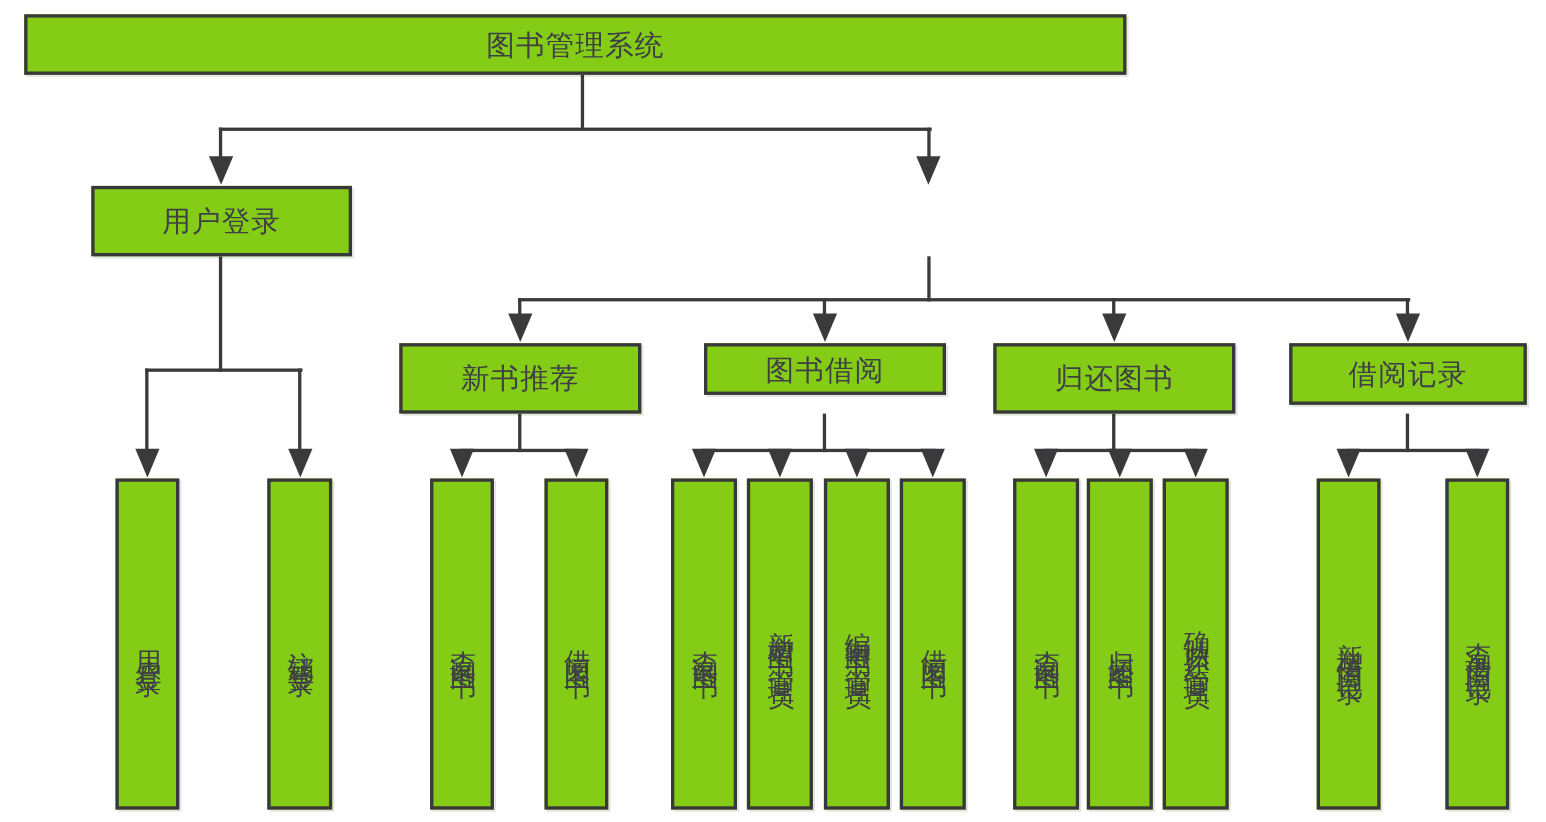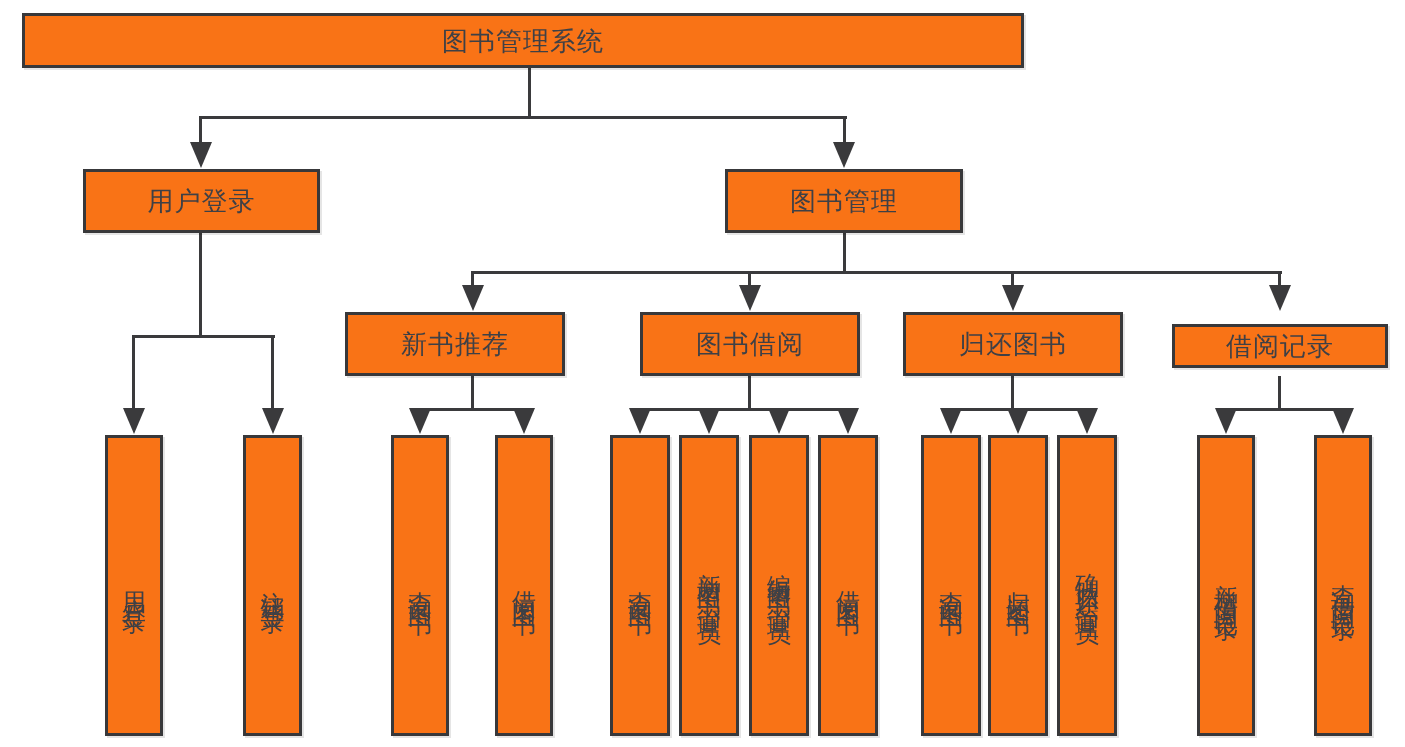--- a/index.html
+++ b/index.html
@@ -18,21 +18,21 @@
     position: relative;
     width: 1405px;
     height: 747px;
     background: var(--background);
     overflow: hidden;
   }
   .box {
     position: absolute;
     box-sizing: border-box;
     border: 3px solid var(--border);
-    background: #f97316;
+    background: #84cc16;
     display: flex;
     align-items: center;
     justify-content: center;
     box-shadow: 2px 2px 0 rgba(0,0,0,0.10);
   }
   .box .label {
     font-size: 26px;
     color: var(--text);
     letter-spacing: 1px;
     white-space: nowrap;
@@ -119,34 +119,31 @@
   <div class="arrow" style="left:1215px; top:408px;"></div>
   <div class="arrow" style="left:1332px; top:408px;"></div>
 
   <div class="box" style="left:22px; top:13px; width:1002px; height:55px;">
     <span class="label">图书管理系统</span>
   </div>
 
   <div class="box" style="left:83px; top:169px; width:237px; height:64px;">
     <span class="label">用户登录</span>
   </div>
-  <div class="box" style="left:725px; top:169px; width:238px; height:64px;">
-    <span class="label">图书管理</span>
-  </div>
 
-  <div class="box" style="left:345px; top:312px; width:220px; height:64px;">
+  <div class="box" style="left:363px; top:312px; width:220px; height:64px;">
     <span class="label">新书推荐</span>
   </div>
-  <div class="box" style="left:640px; top:312px; width:220px; height:64px;">
+  <div class="box" style="left:640px; top:312px; width:220px; height:47px;">
     <span class="label">图书借阅</span>
   </div>
   <div class="box" style="left:903px; top:312px; width:220px; height:64px;">
     <span class="label">归还图书</span>
   </div>
-  <div class="box" style="left:1172px; top:324px; width:216px; height:44px;">
+  <div class="box" style="left:1172px; top:312px; width:216px; height:56px;">
     <span class="label">借阅记录</span>
   </div>
 
   <div class="box vert" style="left:105px; top:435px; width:58px; height:301px;">
     <span class="label">用户登录</span>
   </div>
   <div class="box vert" style="left:243px; top:435px; width:59px; height:301px;">
     <span class="label">注销登录</span>
   </div>
 

